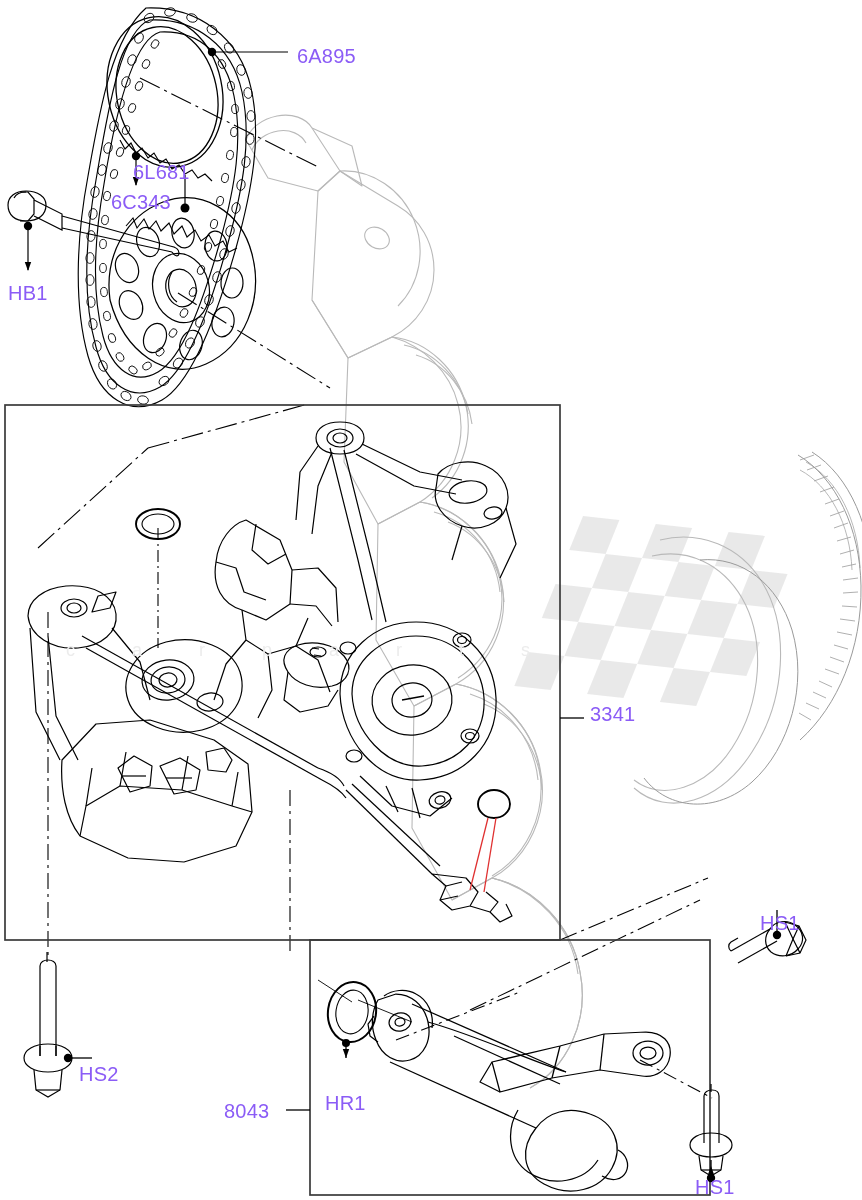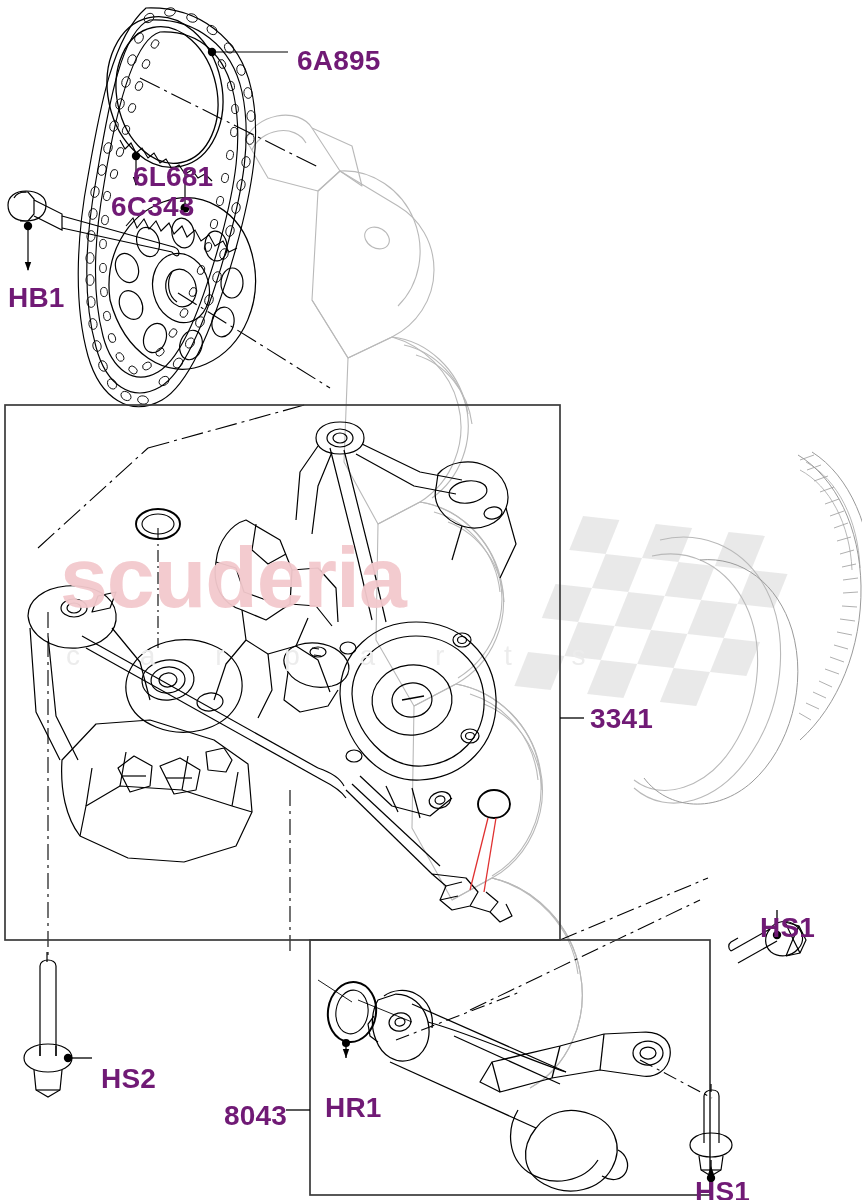--- a/index.html
+++ b/index.html
@@ -5,45 +5,45 @@
 <style>
   html,body{margin:0;padding:0;background:#ffffff;}
   body{
     font-family:"Liberation Sans", sans-serif;
     width:862px;height:1200px;overflow:hidden;position:relative;
   }
   #stage{position:relative;width:862px;height:1200px;background:#fff;}
   #stage svg{position:absolute;left:0;top:0;width:862px;height:1200px;}
   .lbl{
     position:absolute;
-    color:#701a75;
+    color:#8b5cf6;
     font-family:"Liberation Sans", sans-serif;
-    font-size:28px;
-    font-weight:700;
+    font-size:20px;
+    font-weight:400;
     letter-spacing:0.2px;
     white-space:nowrap;
     user-select:none;
   }
   .wm-scuderia{
     position:absolute;
     left:60px;top:528px;
     font-family:"Liberation Sans", sans-serif;
     font-size:86px;
     font-weight:bold;
     color:#f3c9cd;
     letter-spacing:-1px;
     opacity:.95;
     user-select:none;
     pointer-events:none;
   }
   .wm-carparts{
     position:absolute;
     left:66px;top:640px;
     font-family:"Liberation Sans", sans-serif;
-    font-size:28px;
+    font-size:18px;
     font-weight:400;
     color:#ececec;
     letter-spacing:26px;
     user-select:none;
     pointer-events:none;
     text-align:right;
   }
 </style>
 </head>
 <body>
@@ -601,27 +601,26 @@
 
     <g fill="#000">
       <path d="M346,1058 l-3.2,-9 h6.4 Z"></path>
       <path d="M136,185 l-3.2,-9 h6.4 Z" transform="translate(0,1)"></path>
       <path d="M28,270 l-3.2,-9 h6.4 Z" transform="translate(0,1)"></path>
       <path d="M711,1160 l-3.2,9 h6.4 Z" transform="translate(0,6)"></path>
     </g>
 
   </svg>
 
-  <div class="wm-scuderia">scuderia</div>
   <div class="wm-carparts">c a r   p a r t s</div>
 
   <div class="lbl" style="left:297px;top:45px">6A895</div>
   <div class="lbl" style="left:133px;top:161px">6L681</div>
   <div class="lbl" style="left:111px;top:191px">6C343</div>
   <div class="lbl" style="left:8px;top:282px">HB1</div>
   <div class="lbl" style="left:590px;top:703px">3341</div>
-  <div class="lbl" style="left:101px;top:1063px">HS2</div>
+  <div class="lbl" style="left:79px;top:1063px">HS2</div>
   <div class="lbl" style="left:760px;top:912px">HS1</div>
   <div class="lbl" style="left:325px;top:1092px">HR1</div>
   <div class="lbl" style="left:224px;top:1100px">8043</div>
   <div class="lbl" style="left:695px;top:1176px">HS1</div>
 
 </div>
 
 </body></html>

